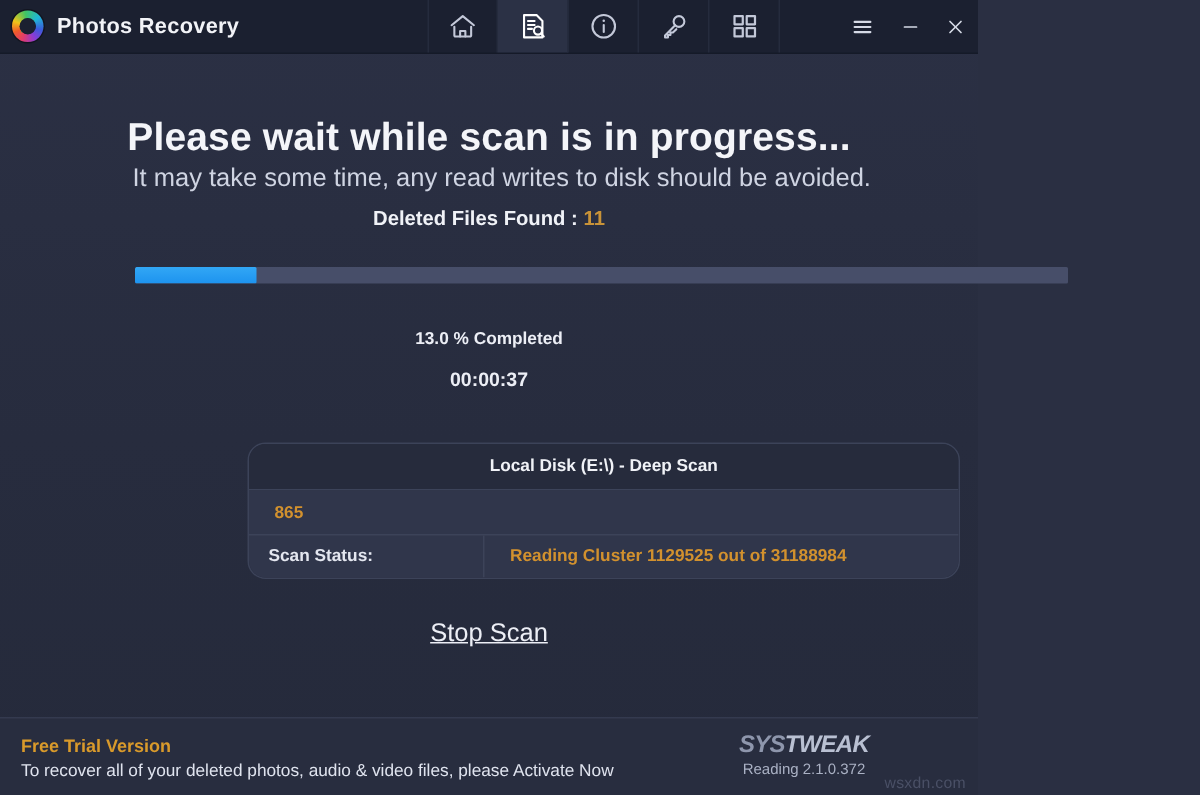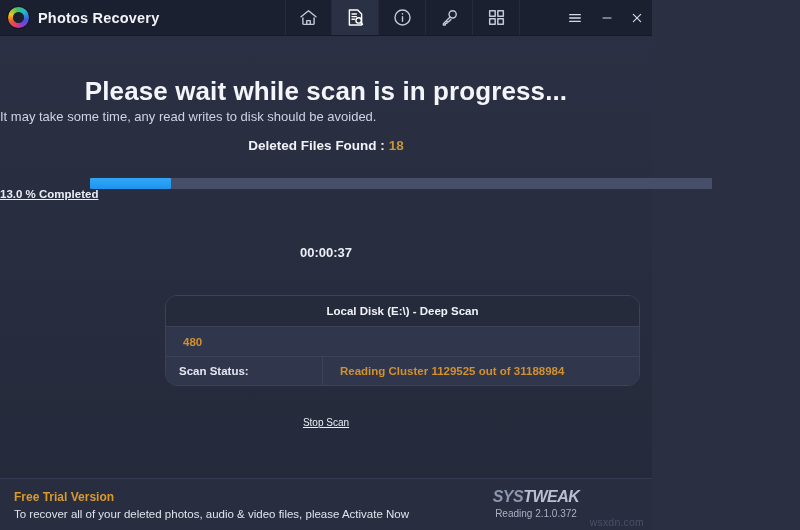--- a/index.html
+++ b/index.html
@@ -126,24 +126,24 @@
     top: 40px;
     text-align: center;
     font-size: 26px;
     font-weight: bold;
     letter-spacing: .1px;
     color: #f4f5f9;
   }
 
   .subline {
     position: absolute;
-    left: 0; right: 0;
+    left: 17px; right: 0;
     top: 73px;
-    text-align: left;
-    font-size: 13px;
+    text-align: center;
+    font-size: 17px;
     color: #cfd4e2;
   }
 
   .found {
     position: absolute;
     left: 0; right: 0;
     top: 102px;
     text-align: center;
     font-size: 13.5px;
     font-weight: bold;
@@ -163,25 +163,25 @@
   }
   .progress-fill {
     height: 100%;
     background: linear-gradient(180deg, #32a7f5 0%, #1d93ef 100%);
     border-radius: 1px;
   }
 
   .percent {
     position: absolute;
     left: 0; right: 0;
-    top: 152px;
+    top: 184px;
+    text-align: center;
     font-size: 11.5px;
     font-weight: bold;
     color: #eceef5;
-    text-decoration: underline;
   }
 
   .elapsed {
     position: absolute;
     left: 0; right: 0;
     top: 209px;
     text-align: center;
     font-size: 13px;
     font-weight: bold;
     color: #eceef5;
@@ -233,21 +233,21 @@
     font-weight: bold;
   }
 
   .stop-scan {
     position: absolute;
     left: 0; right: 0;
     top: 376px;
     text-align: center;
   }
   .stop-scan span {
-    font-size: 10px;
+    font-size: 17px;
     color: #eceef5;
     text-decoration: underline;
     cursor: pointer;
   }
 
   
   .footer {
     position: relative;
     flex: 0 0 52px;
     height: 52px;
@@ -387,35 +387,35 @@
 
   </div>
 
   <div class="content">
 
     <div class="headline">Please wait while scan is in progress...</div>
     <div class="subline">It may take some time, any read writes to disk should be avoided.</div>
 
     <div class="found">
       <span>Deleted Files Found :</span>
-      <span class="count">18</span>
+      <span class="count">11</span>
     </div>
 
     <div class="progress-track">
       <div class="progress-fill" id="progress-fill" style="width: 13%;"></div>
     </div>
 
     <div class="percent">13.0 % Completed</div>
     <div class="elapsed">00:00:37</div>
 
     <div class="info-table">
       <div class="it-head">Local Disk (E:\) - Deep Scan</div>
 
       <div class="it-row">
-        <div class="it-value">480</div>
+        <div class="it-value">865</div>
       </div>
 
       <div class="it-row">
         <div class="it-label">Scan Status:</div>
         <div class="it-value">Reading Cluster 1129525 out of 31188984</div>
       </div>
     </div>
 
     <div class="stop-scan">
       <span>Stop Scan</span>

